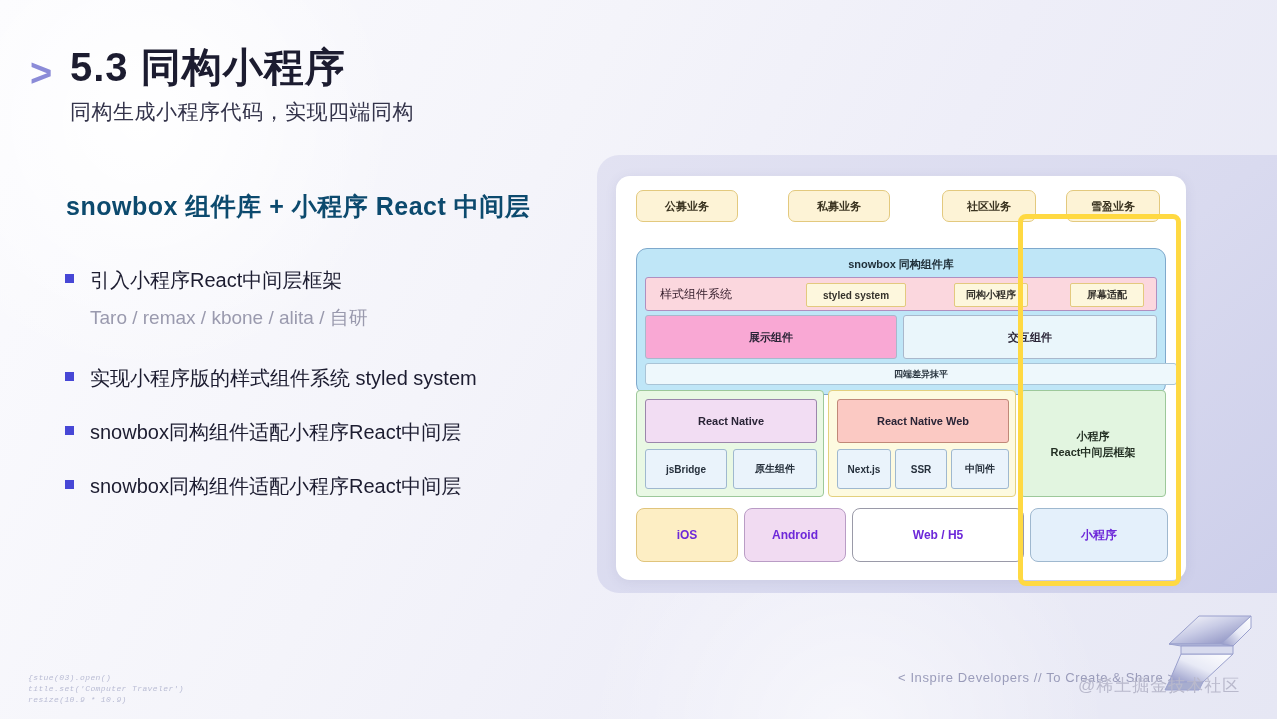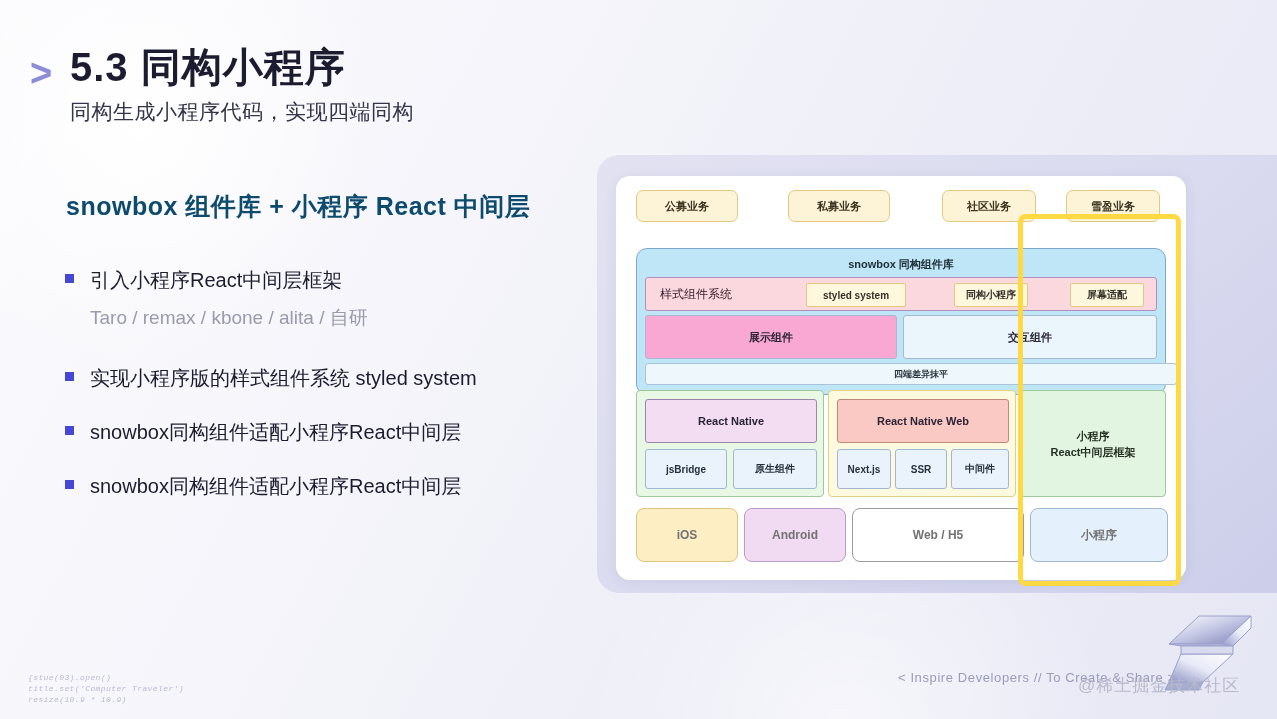--- a/index.html
+++ b/index.html
@@ -93,21 +93,21 @@
   .msub { position:absolute; top:58px; height:38px; background:#eaf3fb;
     border:1px solid #9fb8cf; border-radius:3px; display:flex; align-items:center;
     justify-content:center; font-size:10px; font-weight:700; color:#26303c; }
   .mp-text { position:absolute; left:0; top:0; width:100%; height:100%;
     display:flex; flex-direction:column; align-items:center; justify-content:center;
     font-size:11px; font-weight:700; color:#243024; line-height:16px; text-align:center; }
 
   .plat { position:absolute; left:0; top:318px; width:542px; height:52px; }
   .pf { position:absolute; top:0; height:52px; border-radius:8px;
     display:flex; align-items:center; justify-content:center;
-    font-size:12px; font-weight:700; color:#737373; }
+    font-size:12px; font-weight:700; color:#6d28d9; }
   .pf.ios { left:6px;   width:100px; background:#fdeec4; border:1px solid #e0c47c; }
   .pf.and { left:114px; width:100px; background:#f1dbf2; border:1px solid #b99cc5; }
   .pf.web { left:222px; width:170px; background:#ffffff; border:1px solid #9a9aa8; }
   .pf.mini{ left:400px; width:136px; background:#e4f0fb; border:1px solid #9fb8cf; }
 
   .hl { position:absolute; left:1018px; top:214px; width:153px; height:362px;
     border:5px solid #ffd942; border-radius:8px; pointer-events:none; }
 
   
   .code { position:absolute; left:28px; top:672px; font-family:"Liberation Mono","DejaVu Sans Mono",monospace;

